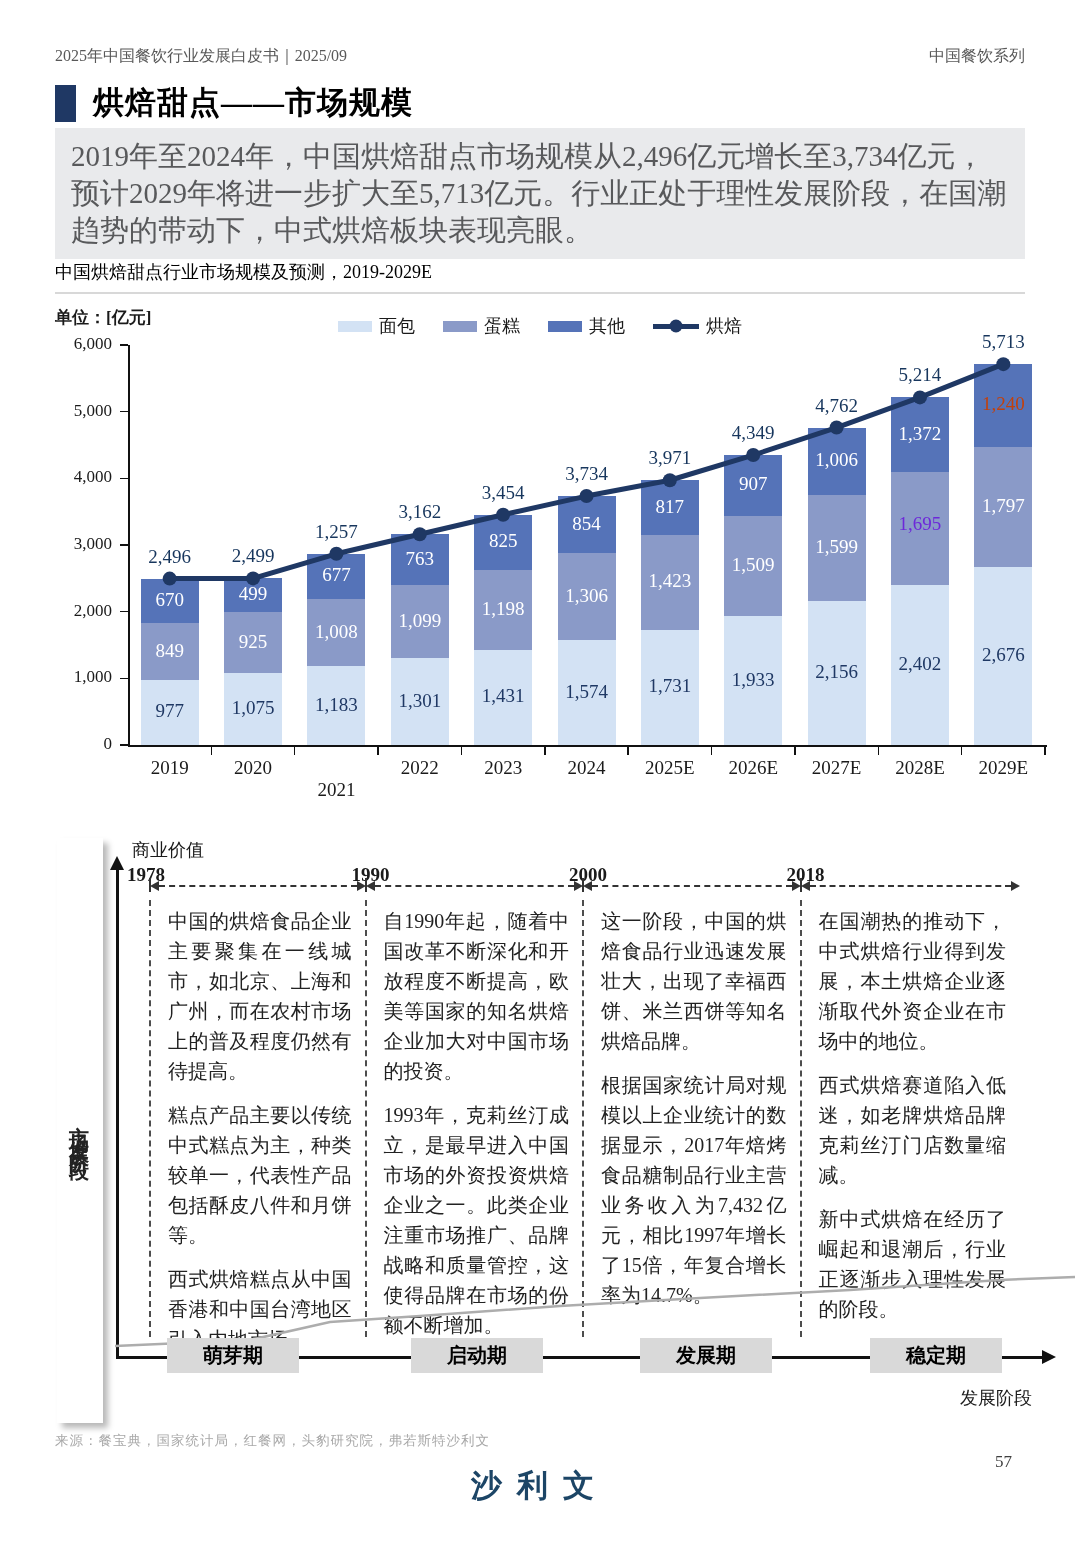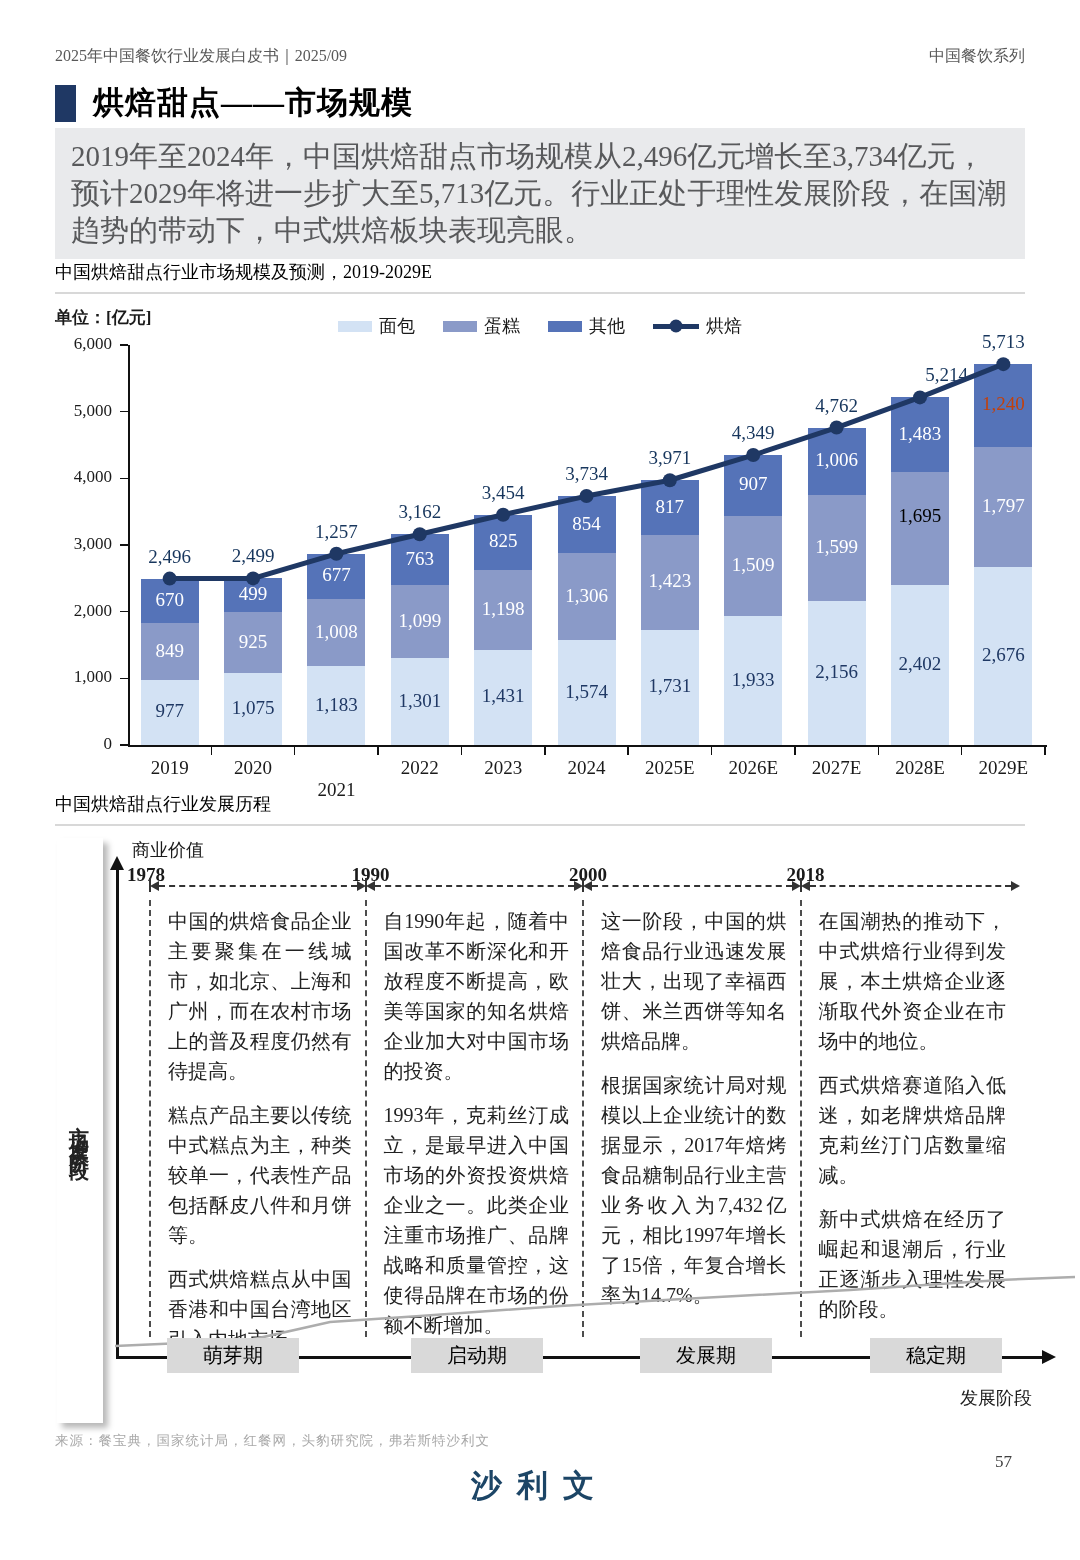--- a/index.html
+++ b/index.html
@@ -51,21 +51,21 @@
   .tl-year{position:absolute;top:34px;font-size:19px;font-weight:bold;}
   .tl-ytick{position:absolute;top:48px;width:2px;height:14px;background:#333;}
   .dash-h{position:absolute;top:55px;border-top:2px dashed #333;}
   .tri-left{position:absolute;width:0;height:0;border-top:5px solid transparent;border-bottom:5px solid transparent;border-right:9px solid #333;}
   .tri-right{position:absolute;width:0;height:0;border-top:5px solid transparent;border-bottom:5px solid transparent;border-left:9px solid #333;}
   .dash-v{position:absolute;top:70px;height:437px;width:0;border-left:2px dashed #4d4d4d;}
   .tl-col{position:absolute;top:76px;font-size:20px;line-height:30px;color:#222;text-align:justify;}
   .tl-col p{margin:0 0 14px 0;}
   .tl-xaxis{position:absolute;left:116px;top:526px;height:2.5px;width:926px;background:#111;}
   .stage{position:absolute;top:508px;width:132px;height:35px;background:#D9D9D9;text-align:center;
-         line-height:35px;font-size:20px;font-weight:normal;color:#000;
+         line-height:35px;font-size:20px;font-weight:bold;color:#000;
          font-family:"Liberation Sans","DejaVu Sans",sans-serif;}
   .tl-xlabel{position:absolute;top:556px;left:920px;width:112px;text-align:right;font-size:18px;}
   
   .source{position:absolute;top:1432px;left:55px;font-size:13.5px;color:#A8A8A8;letter-spacing:1px;}
   .logo{position:absolute;top:1462px;left:0;width:1080px;text-align:center;color:#26456E;}
   .logo-en{font-size:10px;letter-spacing:6px;color:#44546A;font-family:"Liberation Sans","DejaVu Sans",sans-serif;}
   .logo-cn{font-size:31px;font-weight:bold;letter-spacing:15px;margin-top:3px;color:#1C4566;
            font-family:"Liberation Sans","DejaVu Sans",sans-serif;}
   .pagenum{position:absolute;top:1452px;left:995px;font-size:17px;color:#404040;}
 </style>
@@ -209,24 +209,24 @@
       <div class="seg-lbl" style="left: 791.591px; top: 331.133px; width: 90px; color: rgb(31, 56, 100);">2,156</div>
       <div class="seg" style="left: 807.591px; top: 164.667px; width: 58px; height: 106.6px; background: rgb(138, 154, 200);"></div>
       <div class="seg-lbl" style="left: 791.591px; top: 205.967px; width: 90px; color: rgb(255, 255, 255);">1,599</div>
       <div class="seg" style="left: 807.591px; top: 97.6px; width: 58px; height: 67.0667px; background: rgb(85, 115, 184);"></div>
       <div class="seg-lbl" style="left: 791.591px; top: 119.133px; width: 90px; color: rgb(255, 255, 255);">1,006</div>
       <div class="total-lbl" style="left: 788.591px; top: 64.5333px; width: 96px;">4,762</div>
       <div class="xlbl" style="left: 792.591px; top: 427px; width: 88px;">2027E</div>
       <div class="seg" style="left: 890.955px; top: 254.867px; width: 58px; height: 160.133px; background: rgb(211, 226, 244);"></div>
       <div class="seg-lbl" style="left: 874.955px; top: 322.933px; width: 90px; color: rgb(31, 56, 100);">2,402</div>
       <div class="seg" style="left: 890.955px; top: 141.867px; width: 58px; height: 113px; background: rgb(138, 154, 200);"></div>
-      <div class="seg-lbl" style="left: 874.955px; top: 175px; width: 90px; color: #000000;">1,695</div>
+      <div class="seg-lbl" style="left: 874.955px; top: 183px; width: 90px; color: #6d28d9;">1,695</div>
       <div class="seg" style="left: 890.955px; top: 67.4px; width: 58px; height: 74.4667px; background: rgb(85, 115, 184);"></div>
-      <div class="seg-lbl" style="left: 874.955px; top: 92.6333px; width: 90px; color: rgb(255, 255, 255);">1,483</div>
-      <div class="total-lbl" style="left: 871.955px; top: 34.4px; width: 96px; text-align: right;">5,214</div>
+      <div class="seg-lbl" style="left: 874.955px; top: 92.6333px; width: 90px; color: rgb(255, 255, 255);">1,372</div>
+      <div class="total-lbl" style="left: 871.955px; top: 34.4px; width: 96px;">5,214</div>
       <div class="xlbl" style="left: 875.955px; top: 427px; width: 88px;">2028E</div>
       <div class="seg" style="left: 974.318px; top: 236.6px; width: 58px; height: 178.4px; background: rgb(211, 226, 244);"></div>
       <div class="seg-lbl" style="left: 958.318px; top: 313.8px; width: 90px; color: rgb(31, 56, 100);">2,676</div>
       <div class="seg" style="left: 974.318px; top: 116.8px; width: 58px; height: 119.8px; background: rgb(138, 154, 200);"></div>
       <div class="seg-lbl" style="left: 958.318px; top: 164.7px; width: 90px; color: rgb(255, 255, 255);">1,797</div>
       <div class="seg" style="left: 974.318px; top: 34.1333px; width: 58px; height: 82.6667px; background: rgb(85, 115, 184);"></div>
       <div class="seg-lbl" style="left: 958.318px; top: 63.4667px; width: 90px; color: #c2410c;">1,240</div>
       <div class="total-lbl" style="left: 955.318px; top: 1.13333px; width: 96px;">5,713</div>
       <div class="xlbl" style="left: 959.318px; top: 427px; width: 88px;">2029E</div>
       <svg width="1080" height="460" style="position: absolute; left: 0px; top: 0px; pointer-events: none;">
@@ -238,24 +238,20 @@
         <circle cx="503.1363636363636" cy="184.73333333333335" r="7" fill="#1F3864"></circle>
         <circle cx="586.5" cy="166.06666666666666" r="7" fill="#1F3864"></circle>
         <circle cx="669.8636363636364" cy="150.26666666666665" r="7" fill="#1F3864"></circle>
         <circle cx="753.2272727272727" cy="125.06666666666666" r="7" fill="#1F3864"></circle>
         <circle cx="836.590909090909" cy="97.53333333333336" r="7" fill="#1F3864"></circle>
         <circle cx="919.9545454545454" cy="67.39999999999998" r="7" fill="#1F3864"></circle>
         <circle cx="1003.3181818181818" cy="34.133333333333326" r="7" fill="#1F3864"></circle>
       </svg>
     </div>
 
-  <div class="tl-head">
-    <div class="sec-title">中国烘焙甜点行业发展历程</div>
-    <div class="rule"></div>
-  </div>
 
   <div class="tl" id="timeline">
       <div class="tl-card">
         <div class="tl-card-txt">市场发展阶段</div>
       </div>
       <div class="tri-up" style="left: 110px; top: 26px;"></div>
       <div class="tl-yaxis"></div>
       <div class="tl-ylabel">商业价值</div>
       <div class="tl-year" style="left: 127px;">1978</div>
       <div class="tl-ytick" style="left: 149px;"></div>

